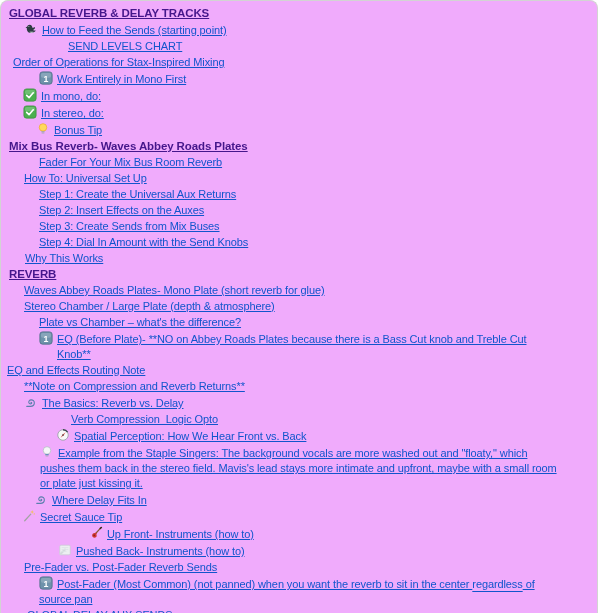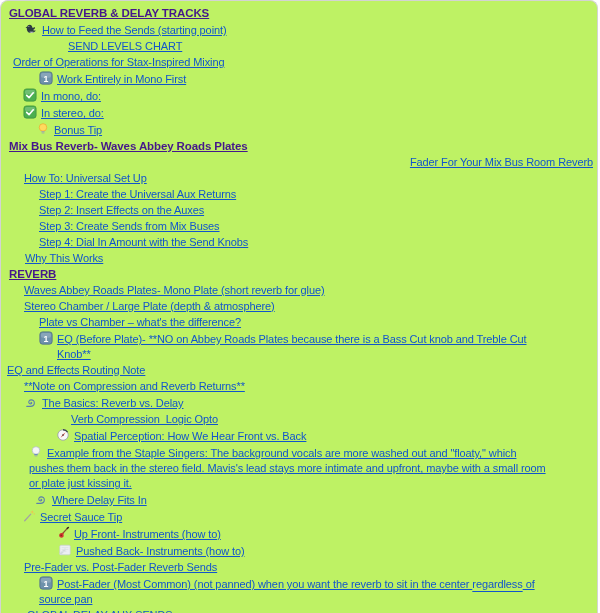--- a/index.html
+++ b/index.html
@@ -1,19 +1,19 @@
 <!DOCTYPE html>
 <html style="--link: #1155CC; --heading: #45178b; --misspell: #e0402f;"><head>
 <meta charset="utf-8">
 <style>
   html,body{margin:0;padding:0;background:#fff;}
   .page{
     position:relative;
     width:598px;height:613px;box-sizing:border-box;
-    background:#bef264;
+    background:#f0abfc;
     border:1px solid #d3d3d3;border-bottom:none;
     border-radius:8px 8px 0 0;
     padding:5px 4px 0 0;
     overflow:hidden;
     font-family:"Liberation Sans", sans-serif;
   }
   .row{
     font-size:11px;line-height:15px;margin:0 0 1px 0;
     letter-spacing:-0.1px;
   }
@@ -57,21 +57,21 @@
       <div class="row link" style="padding-left: 22px;"><span class="icon"><svg viewBox="0 0 16 16">
             <rect x="1" y="1" width="14" height="14" rx="3" fill="#4caf50" stroke="#3b8f3c" stroke-width=".8"></rect>
             <rect x="2.2" y="2.2" width="11.6" height="5" rx="2" fill="rgba(255,255,255,.2)"></rect>
             <path d="M4.2 8.4 6.9 11l4.8-5.6" stroke="#fff" stroke-width="1.8" fill="none" stroke-linecap="round" stroke-linejoin="round"></path>
           </svg></span><span class="lbl">In stereo, do:</span></div>
       <div class="row link" style="padding-left: 35px;"><span class="icon"><svg viewBox="0 0 16 16">
             <circle cx="8" cy="6.2" r="4.3" fill="#ffd95e" stroke="#eca82c" stroke-width=".8"></circle>
             <path d="M6.6 11h2.8M6.9 12.5h2.2" stroke="#9fa8ae" stroke-width="1.1" stroke-linecap="round"></path>
           </svg></span><span class="lbl">Bonus Tip</span></div>
       <div class="row heading" style="padding-left: 8px;"><span class="lbl">Mix Bus Reverb- Waves Abbey Roads Plates</span></div>
-      <div class="row link" style="padding-left: 38px; text-align: right;"><span class="lbl">Fader For Your Mix Bus Room Reverb</span></div>
+      <div class="row link" style="padding-left: 38px;"><span class="lbl">Fader For Your Mix Bus Room Reverb</span></div>
       <div class="row link" style="padding-left: 23px;"><span class="lbl">How To: Universal Set Up</span></div>
       <div class="row link" style="padding-left: 38px;"><span class="lbl">Step 1: Create the Universal Aux Returns</span></div>
       <div class="row link" style="padding-left: 38px;"><span class="lbl">Step 2: Insert Effects on the Auxes</span></div>
       <div class="row link" style="padding-left: 38px;"><span class="lbl">Step 3: Create Sends from Mix Buses</span></div>
       <div class="row link" style="padding-left: 38px;"><span class="lbl">Step 4: Dial In Amount with the Send Knobs</span></div>
       <div class="row link" style="padding-left: 24px;"><span class="lbl">Why This Works</span></div>
       <div class="row heading" style="padding-left: 8px;"><span class="lbl">REVERB</span></div>
       <div class="row link" style="padding-left: 23px;"><span class="lbl">Waves Abbey Roads Plates- Mono Plate (short reverb for glue)</span></div>
       <div class="row link" style="padding-left: 23px;"><span class="lbl">Stereo Chamber / Large Plate (depth &amp; atmosphere)</span></div>
       <div class="row link" style="padding-left: 38px;"><span class="lbl">Plate vs Chamber – what's the difference?</span></div>
@@ -86,36 +86,36 @@
       <div class="row link" style="padding-left: 23px;"><span class="icon"><svg viewBox="0 0 16 16">
             <path fill="none" stroke="#5b7fae" stroke-width="1.3" stroke-linecap="round" d="M7.9 8.3c.9 0 1.3.9.6 1.4-.9.8-2.4.2-2.9-.9-.6-1.6.8-3.2 2.5-3.3 2.2-.1 3.8 1.6 3.7 3.7-.1 2.4-2 3.8-4.4 3.8H3.2"></path>
           </svg></span><span class="lbl">The Basics: Reverb vs. Delay</span></div>
       <div class="row link" style="padding-left: 70px;"><span class="lbl">Verb Compression  Logic Opto</span></div>
       <div class="row link" style="padding-left: 55px;"><span class="icon"><svg viewBox="0 0 16 16">
             <circle cx="8" cy="8" r="6" fill="#f7f8f9" stroke="#9aa1a7" stroke-width="1"></circle>
             <path d="M13.2 4.6A6 6 0 0 0 8 2" fill="none" stroke="#3c4850" stroke-width="1.6"></path>
             <path d="M11 4.8 8.8 8.4 5.2 11.2l2.2-3.6z" fill="#d84a3f"></path>
             <circle cx="8" cy="8" r=".9" fill="#30414d"></circle>
           </svg></span><span class="lbl">Spatial Perception: How We Hear Front vs. Back</span></div>
-      <div class="row link" style="padding-left: 28px;"><span class="icon"><svg viewBox="0 0 16 16">
+      <div class="row link" style="padding-left: 39px;"><span class="icon"><svg viewBox="0 0 16 16">
             <circle cx="8" cy="6.2" r="4.3" fill="#f5f7f8" stroke="#b4bec5" stroke-width=".9"></circle>
             <path d="M6.5 11h3" stroke="#6b8fc2" stroke-width="1.2" stroke-linecap="round"></path>
             <path d="M6.9 12.5h2.2" stroke="#9fa8ae" stroke-width="1" stroke-linecap="round"></path>
           </svg></span><span class="lbl">Example from the Staple Singers: The background vocals are more washed out and "floaty," which
 pushes them back in the stereo field. Mavis's lead stays more intimate and upfront, maybe with a small room
 or plate just kissing it.</span></div>
       <div class="row link" style="padding-left: 33px;"><span class="icon"><svg viewBox="0 0 16 16">
             <path fill="none" stroke="#5b7fae" stroke-width="1.3" stroke-linecap="round" d="M7.9 8.3c.9 0 1.3.9.6 1.4-.9.8-2.4.2-2.9-.9-.6-1.6.8-3.2 2.5-3.3 2.2-.1 3.8 1.6 3.7 3.7-.1 2.4-2 3.8-4.4 3.8H3.2"></path>
           </svg></span><span class="lbl">Where Delay Fits In</span></div>
       <div class="row link" style="padding-left: 21px;"><span class="icon"><svg viewBox="0 0 16 16">
             <path d="M3.1 13.5 10 5.9" stroke="#a3a3a3" stroke-width="1.5" stroke-linecap="round"></path>
             <path d="M11.6 1.2l.5 1.7 1.7.5-1.7.5-.5 1.7-.5-1.7-1.7-.5 1.7-.5z" fill="#f2c14e"></path>
             <circle cx="14" cy="5.6" r=".7" fill="#f2c14e"></circle>
           </svg></span><span class="lbl">Secret Sauce Tip</span></div>
-      <div class="row link" style="padding-left: 55px;"><span class="icon"><svg viewBox="0 0 16 16">
+      <div class="row link" style="padding-left: 88px;"><span class="icon"><svg viewBox="0 0 16 16">
             <path d="M7.6 8.6 13.2 2.4" stroke="#8a5a33" stroke-width="1.4" stroke-linecap="round"></path>
             <path d="M12.9 2.7l1.2-1" stroke="#3a2a1a" stroke-width="1.8" stroke-linecap="round"></path>
             <path fill="#cf3630" d="M7.9 7.3c1 .6 1.2 1.9.5 2.7.7.9.5 2.2-.5 2.9-1.1.8-2.7.6-3.6-.4-.9-1-.9-2.6 0-3.6.8-.9 2.1-1.1 3.1-.6l.5-1z"></path>
             <circle cx="5.9" cy="10.7" r=".9" fill="#7e1f1b"></circle>
           </svg></span><span class="lbl">Up Front- Instruments (how to)</span></div>
       <div class="row link" style="padding-left: 57px;"><span class="icon"><svg viewBox="0 0 16 16">
             <rect x="2" y="2.5" width="12" height="11" rx="1.5" fill="#eceff1" stroke="#c6cdd2" stroke-width=".8"></rect>
             <path d="M2.8 12.6 8 7.4" stroke="#d3d9dd" stroke-width="2.2" stroke-linecap="round"></path>
             <path d="M4.2 5.2h7.6M4.2 7.4h7.6M4.2 9.6h5.4" stroke="#dde2e6" stroke-width="1"></path>
           </svg></span><span class="lbl">Pushed Back- Instruments (how to)</span></div>

